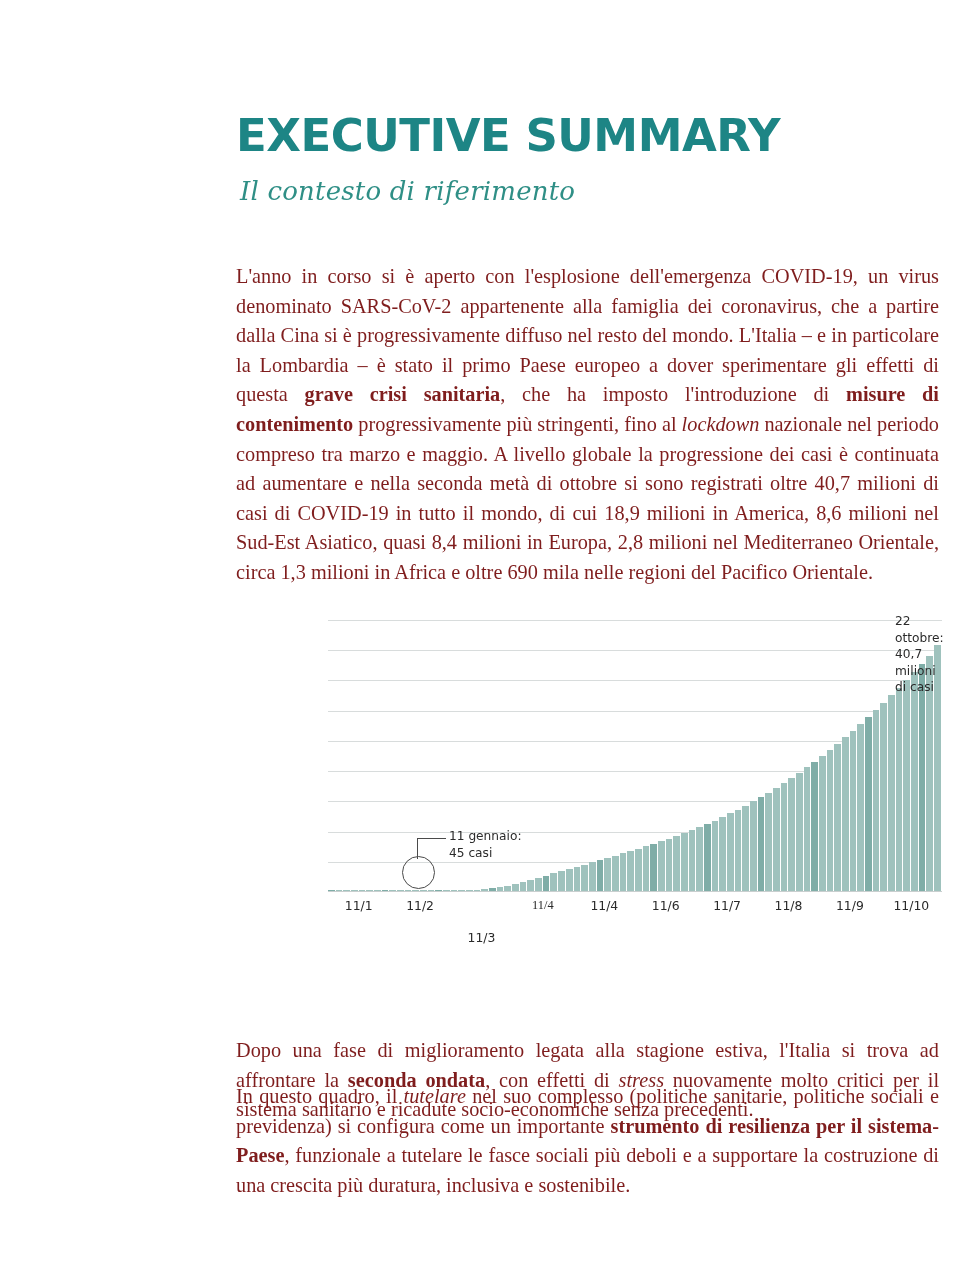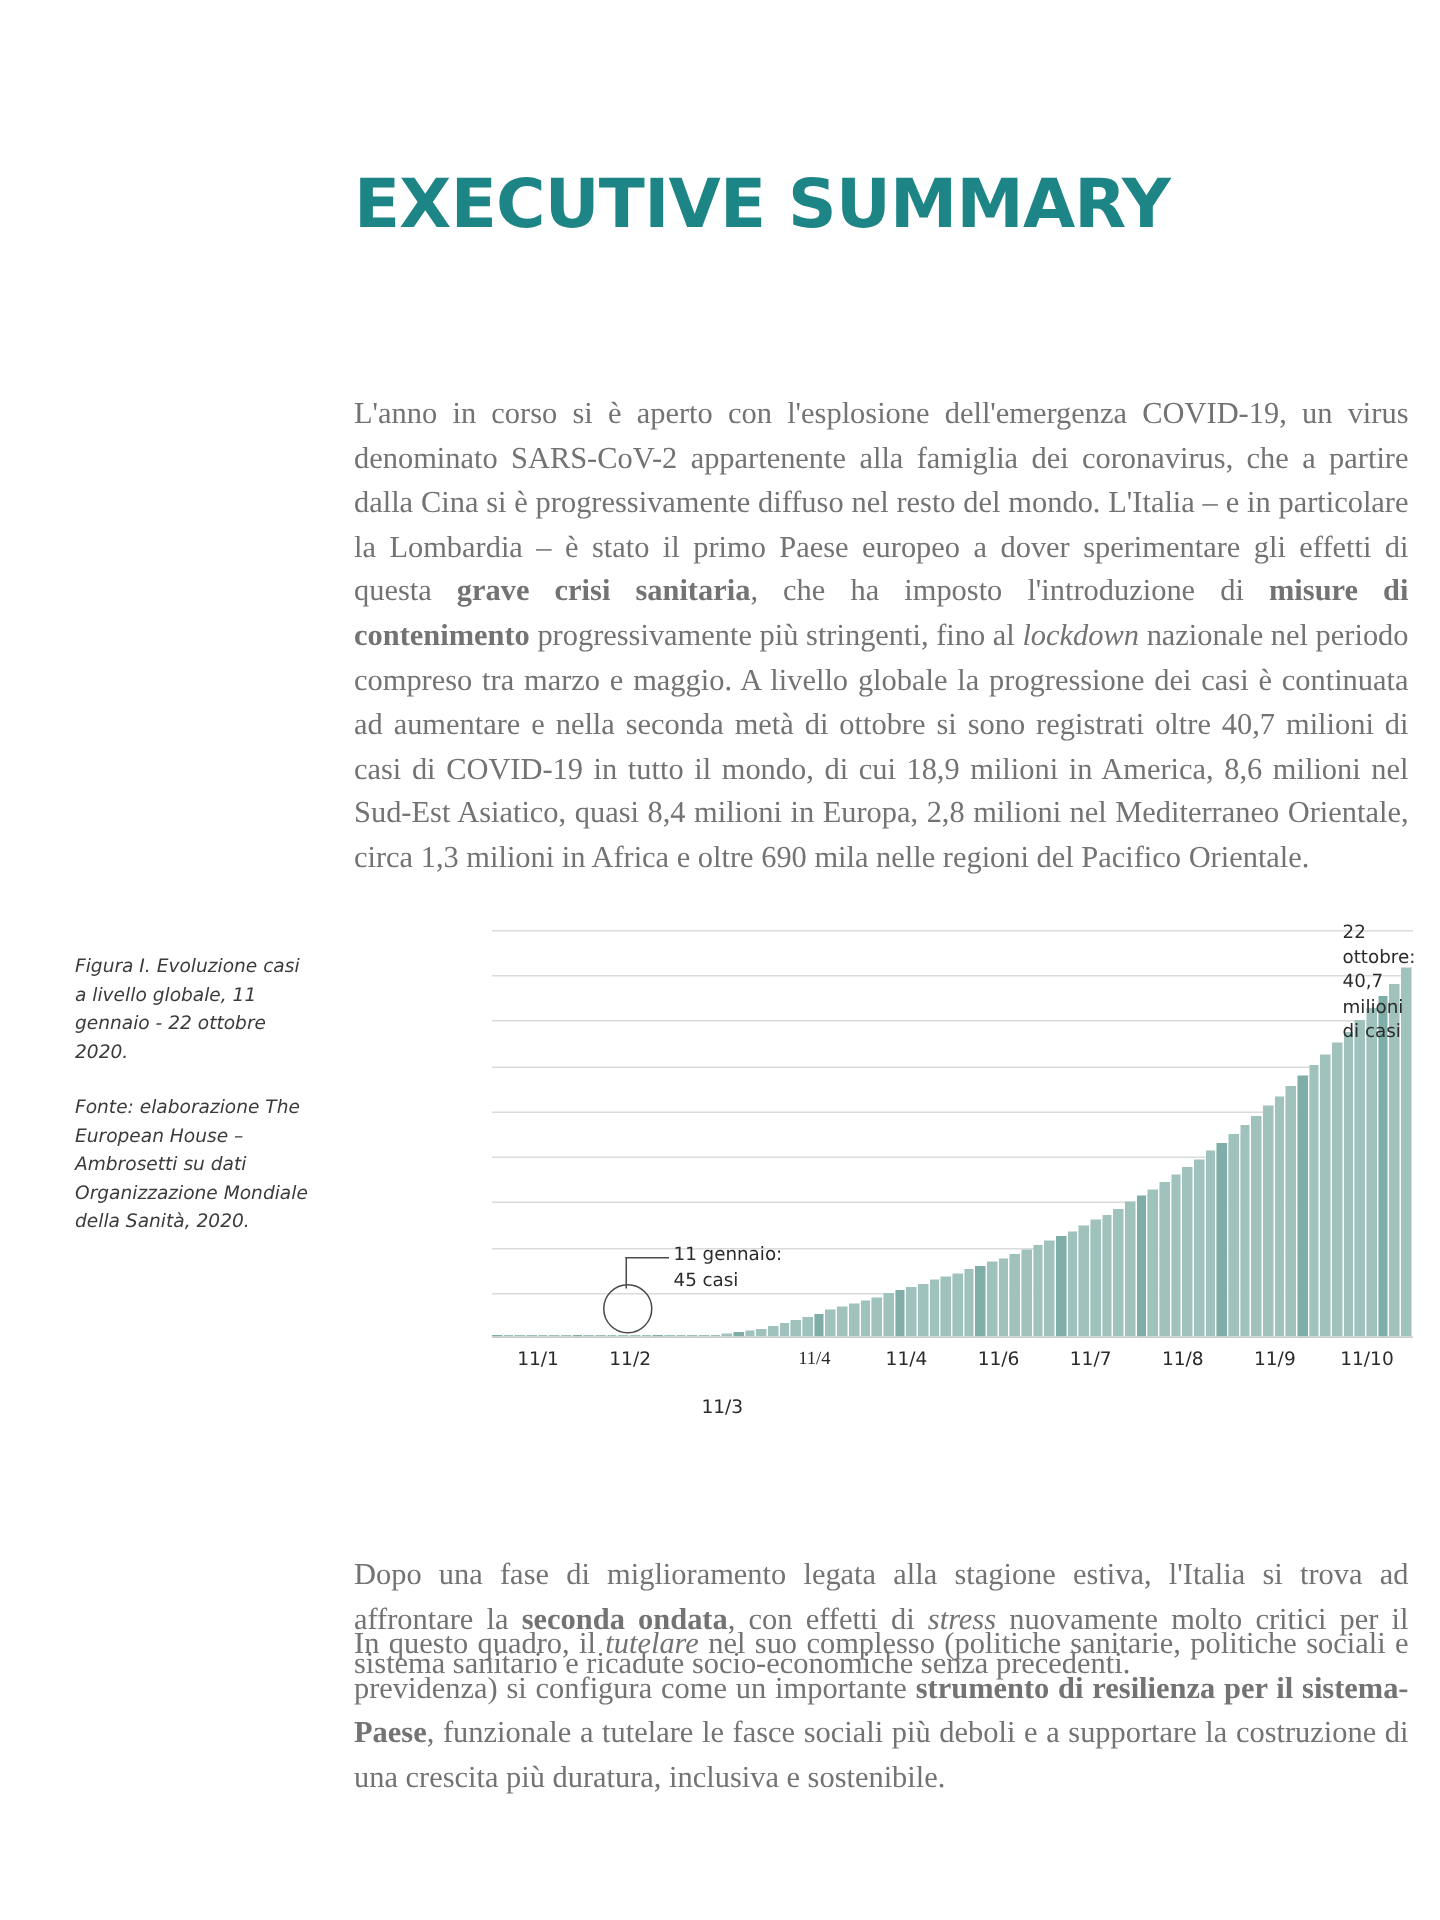--- a/index.html
+++ b/index.html
@@ -49,21 +49,21 @@
 
   
   .para {
     position: absolute;
     left: 236px;
     width: 703px;
     font-size: 20.3px;
     line-height: 29.6px;
     text-align: justify;
     text-justify: inter-word;
-    color: #737373;
+    color: #7f1d1d;
   }
   .para b { font-weight: bold; }
   .para i { font-style: italic; }
 
   #para-intro { top: 262px; }
   #para-second { top: 988px; margin-top: 48px; }
   #para-third  { top: 1082px; }
 
   
   .fig-caption {
@@ -195,28 +195,25 @@
   #annot-start { left: 121px; top: 208px; }
   #annot-end   { left: 567px; top: -7px; }
 </style>
 </head>
 <body>
 
 <div class="page">
 
   <div class="title-block">
     <h1 class="main-title">EXECUTIVE SUMMARY</h1>
+    <div class="subtitle">Il contesto di riferimento</div>
   </div>
 
   <div class="para" id="para-intro">L'anno in corso si è aperto con l'esplosione dell'emergenza COVID-19, un virus denominato SARS-CoV-2 appartenente alla famiglia dei coronavirus, che a partire dalla Cina si è progressivamente diffuso nel resto del mondo. L'Italia – e in particolare la Lombardia – è stato il primo Paese europeo a dover sperimentare gli effetti di questa <b>grave crisi sanitaria</b>, che ha imposto l'introduzione di <b>misure di contenimento</b> progressivamente più stringenti, fino al <i>lockdown</i> nazionale nel periodo compreso tra marzo e maggio. A livello globale la progressione dei casi è continuata ad aumentare e nella seconda metà di ottobre si sono registrati oltre 40,7 milioni di casi di COVID-19 in tutto il mondo, di cui 18,9 milioni in America, 8,6 milioni nel Sud-Est Asiatico, quasi 8,4 milioni in Europa, 2,8 milioni nel Mediterraneo Orientale, circa 1,3 milioni in Africa e oltre 690 mila nelle regioni del Pacifico Orientale.</div>
 
-  <div class="fig-caption">
-    <p class="cap-title">Figura I. Evoluzione casi a livello globale, 11 gennaio - 22 ottobre 2020.</p>
-    <p class="cap-source">Fonte: elaborazione The European House – Ambrosetti su dati Organizzazione Mondiale della Sanità, 2020.</p>
-  </div>
 
   <div class="chart-wrap">
     <div class="plot">
         <div class="gridline" style="top: 241.778px;"></div>
         <div class="gridline" style="top: 211.556px;"></div>
         <div class="gridline" style="top: 181.333px;"></div>
         <div class="gridline" style="top: 151.111px;"></div>
         <div class="gridline" style="top: 120.889px;"></div>
         <div class="gridline" style="top: 90.6667px;"></div>
         <div class="gridline" style="top: 60.4444px;"></div>

